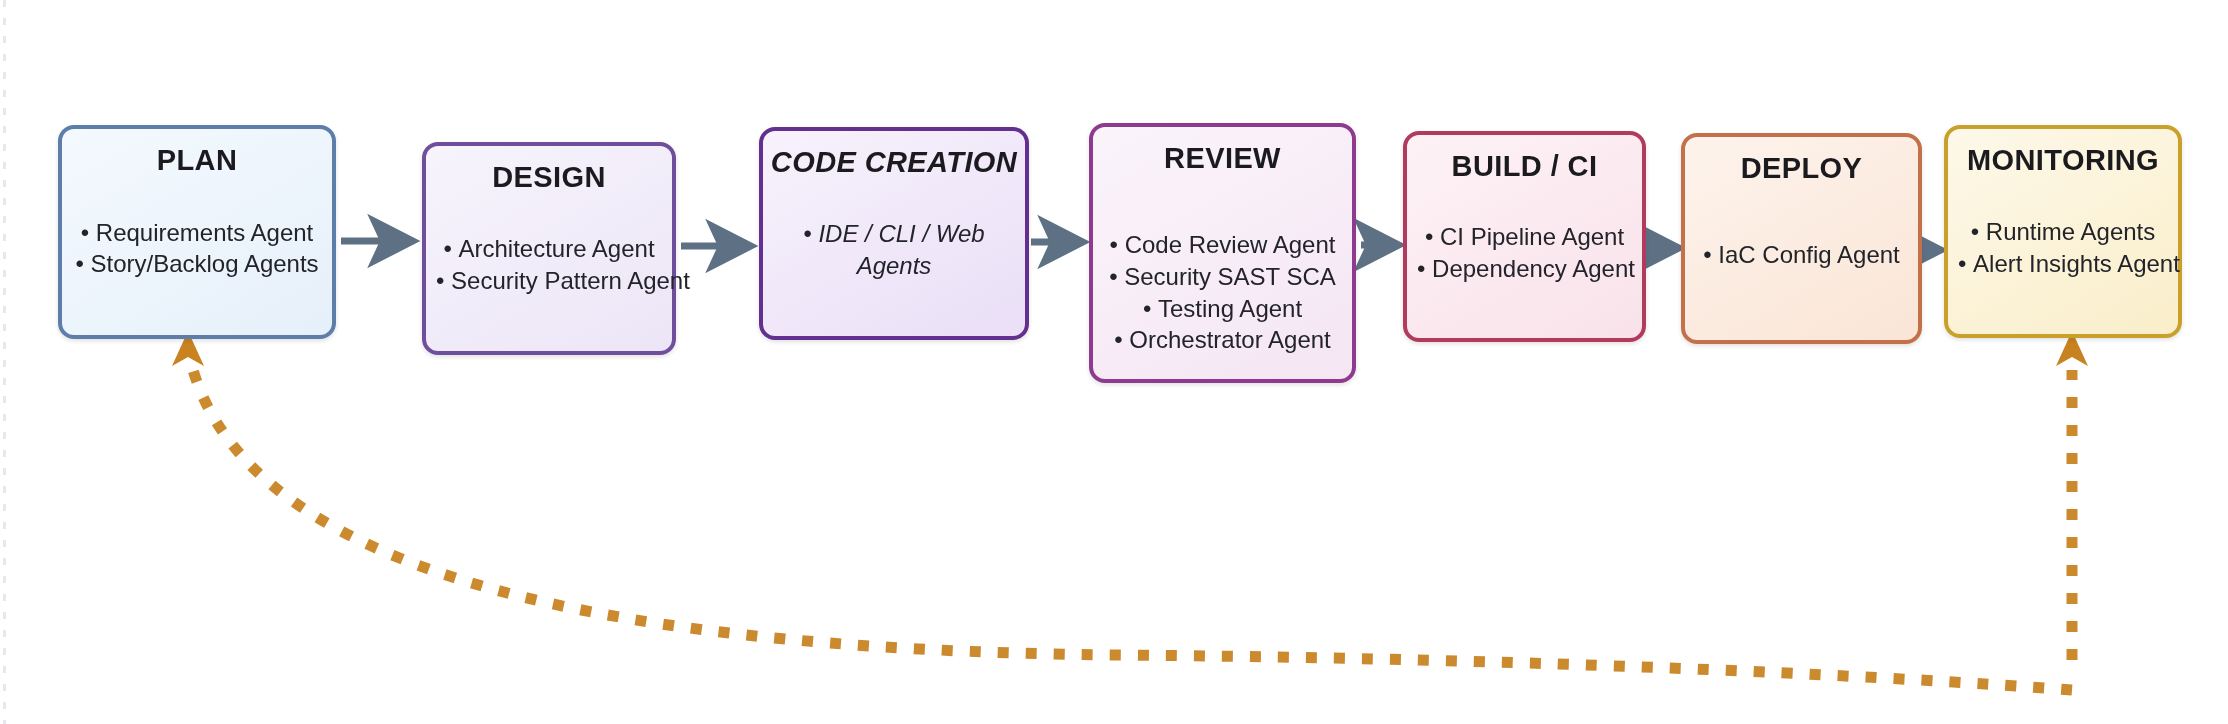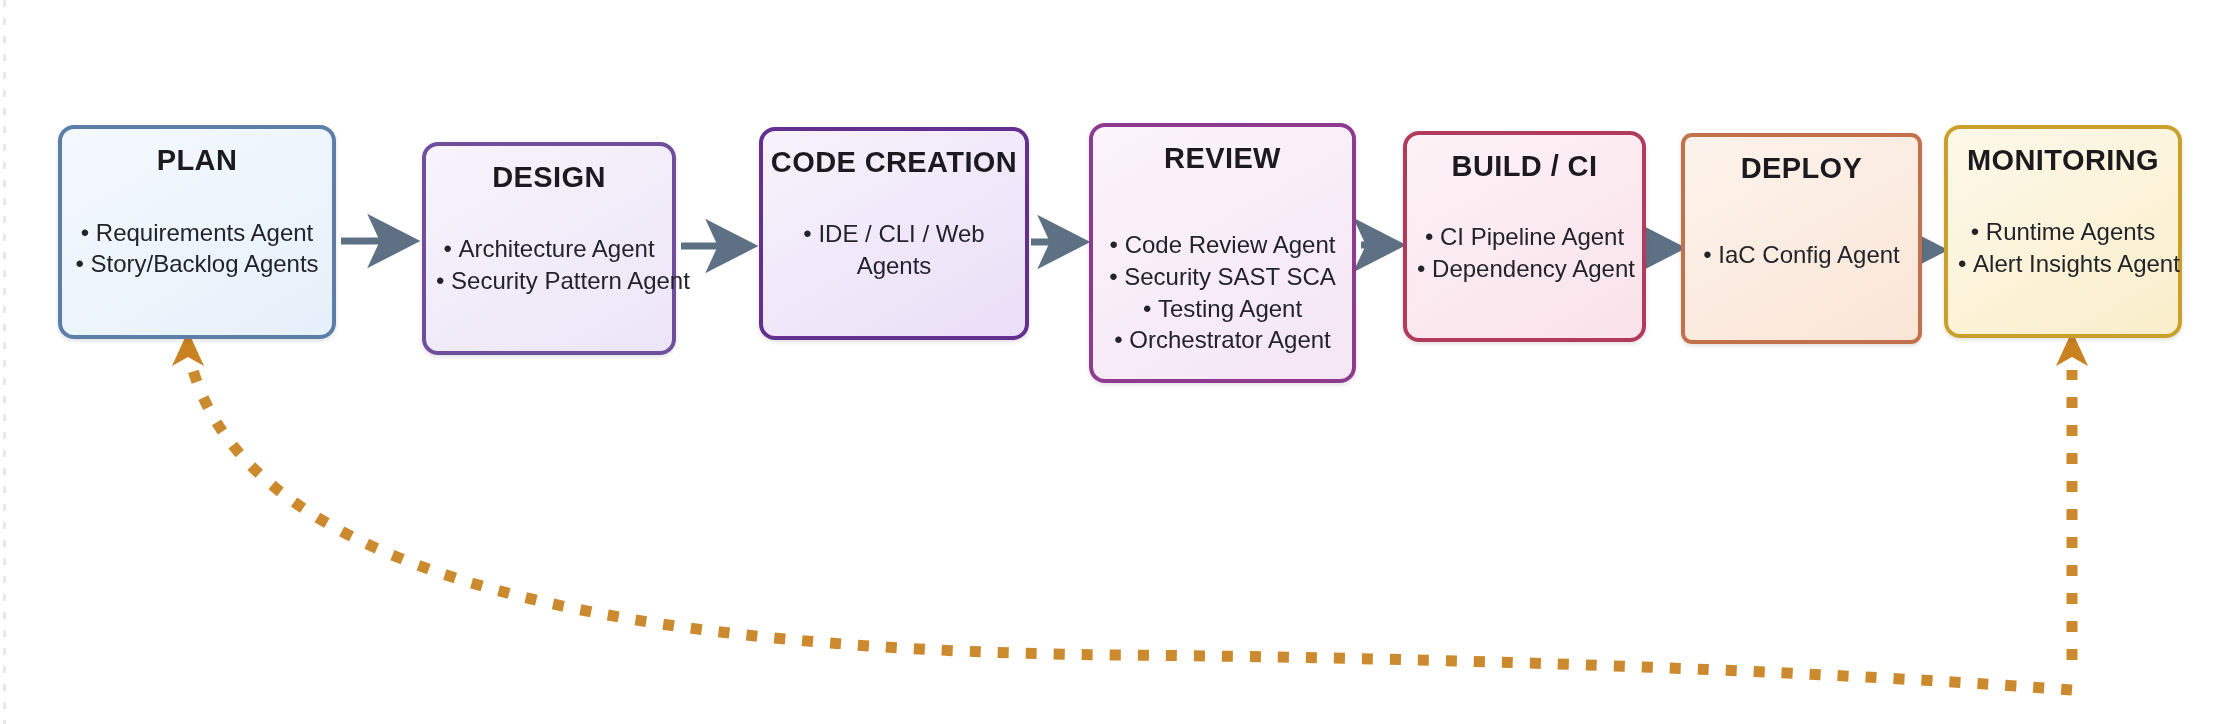--- a/index.html
+++ b/index.html
@@ -74,21 +74,21 @@
     content: "\2022\00a0";
   }
   .stage-item.wrap { white-space: normal; }
 
   
   .s-plan    { border-color: #5c7ea8; background: linear-gradient(150deg,#f4f9fe 0%, #e6f0fa 100%); }
   .s-design  { border-color: #6f4e9c; background: linear-gradient(150deg,#f7f4fc 0%, #ece5f7 100%); }
   .s-code    { border-color: #63308f; background: linear-gradient(150deg,#f7f2fc 0%, #eadff7 100%); }
   .s-review  { border-color: #8e3a8e; background: linear-gradient(150deg,#fbf4fb 0%, #f4e6f3 100%); }
   .s-build   { border-color: #b23a5c; background: linear-gradient(150deg,#fdf2f6 0%, #f9e2ea 100%); }
-  .s-deploy  { border-color: #c2714a; background: linear-gradient(150deg,#fdf3ec 0%, #fae5d6 100%); border-radius: 11px; }
+  .s-deploy  { border-color: #c2714a; background: linear-gradient(150deg,#fdf3ec 0%, #fae5d6 100%); }
   .s-monitor { border-color: #c9a02a; background: linear-gradient(150deg,#fdf8e9 0%, #faeeca 100%); }
 
   
   #wires {
     position: absolute;
     left: 0; top: 0;
     width: 2228px;
     height: 724px;
     pointer-events: none;
   }
@@ -139,21 +139,21 @@
   </div>
 
   <div class="stage s-design" style="left:422px; top:142px; width:254px; height:213px;">
     <div class="stage-title">DESIGN</div>
     <ul class="stage-items">
       <li class="stage-item">Architecture Agent</li>
       <li class="stage-item">Security Pattern Agent</li>
     </ul>
   </div>
 
-  <div class="stage s-code" style="left:759px; top:127px; width:270px; height:213px;">
+  <div class="stage s-code" style="left:759px; top:127px; width:270px; height:213px;font-style:italic;">
     <div class="stage-title">CODE CREATION</div>
     <ul class="stage-items">
       <li class="stage-item wrap" style="padding:0 22px;">IDE / CLI / Web Agents</li>
     </ul>
   </div>
 
   <div class="stage s-review" style="left:1089px; top:123px; width:267px; height:260px;gap:47px;">
     <div class="stage-title">REVIEW</div>
     <ul class="stage-items">
       <li class="stage-item">Code Review Agent</li>

